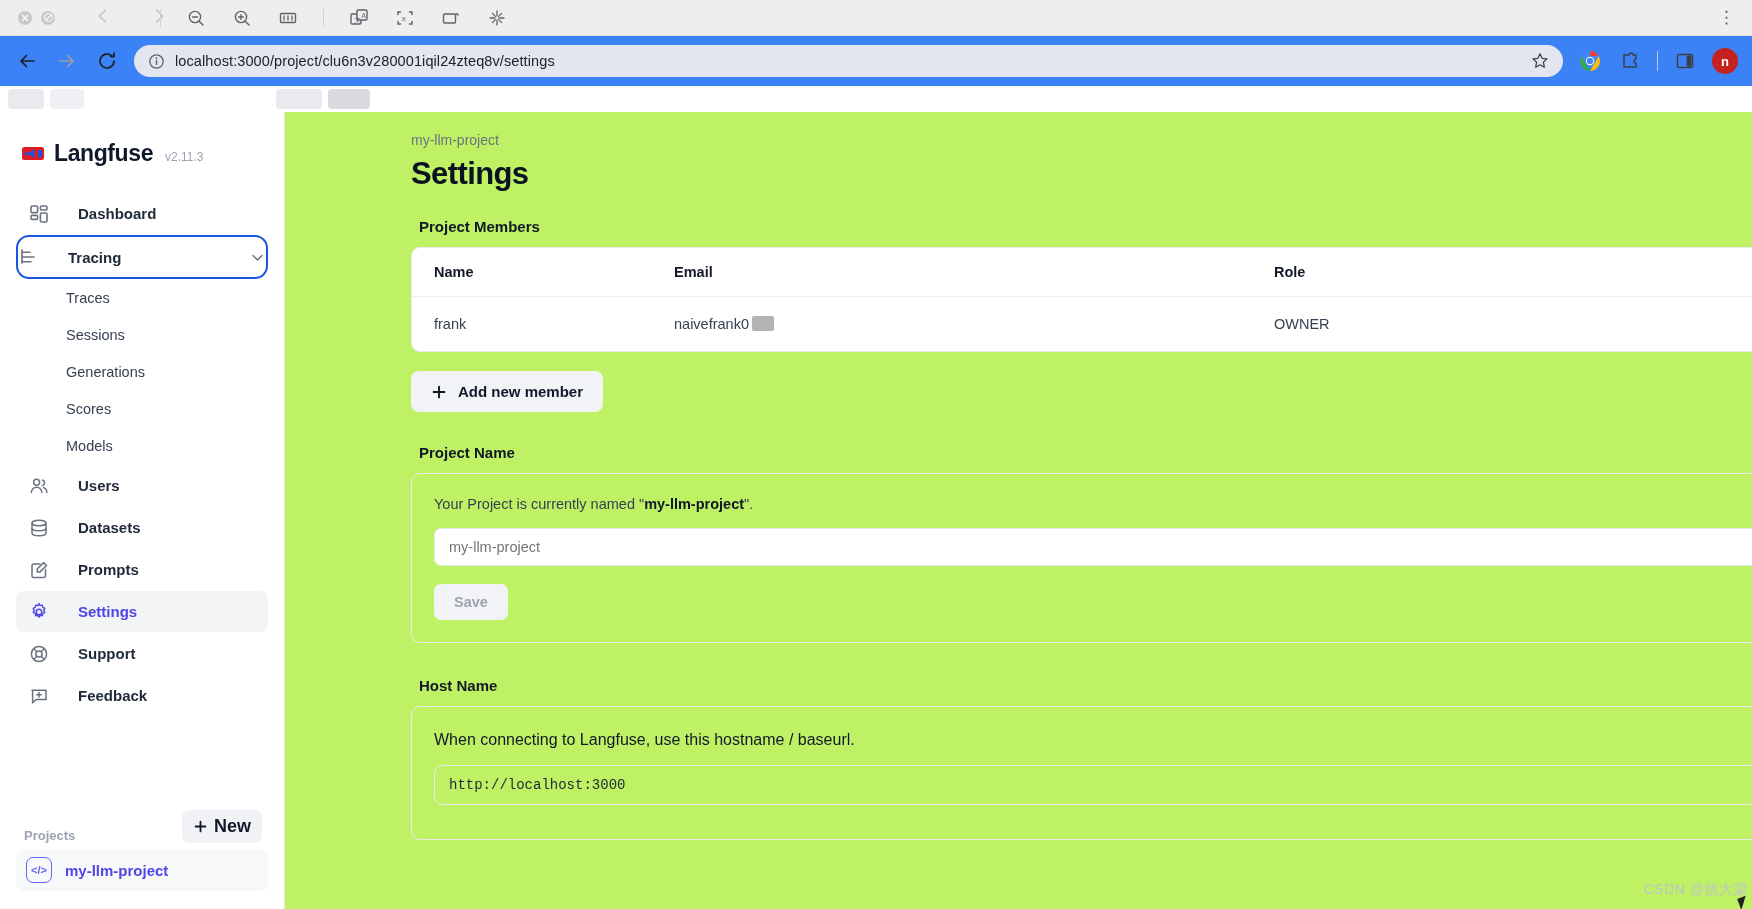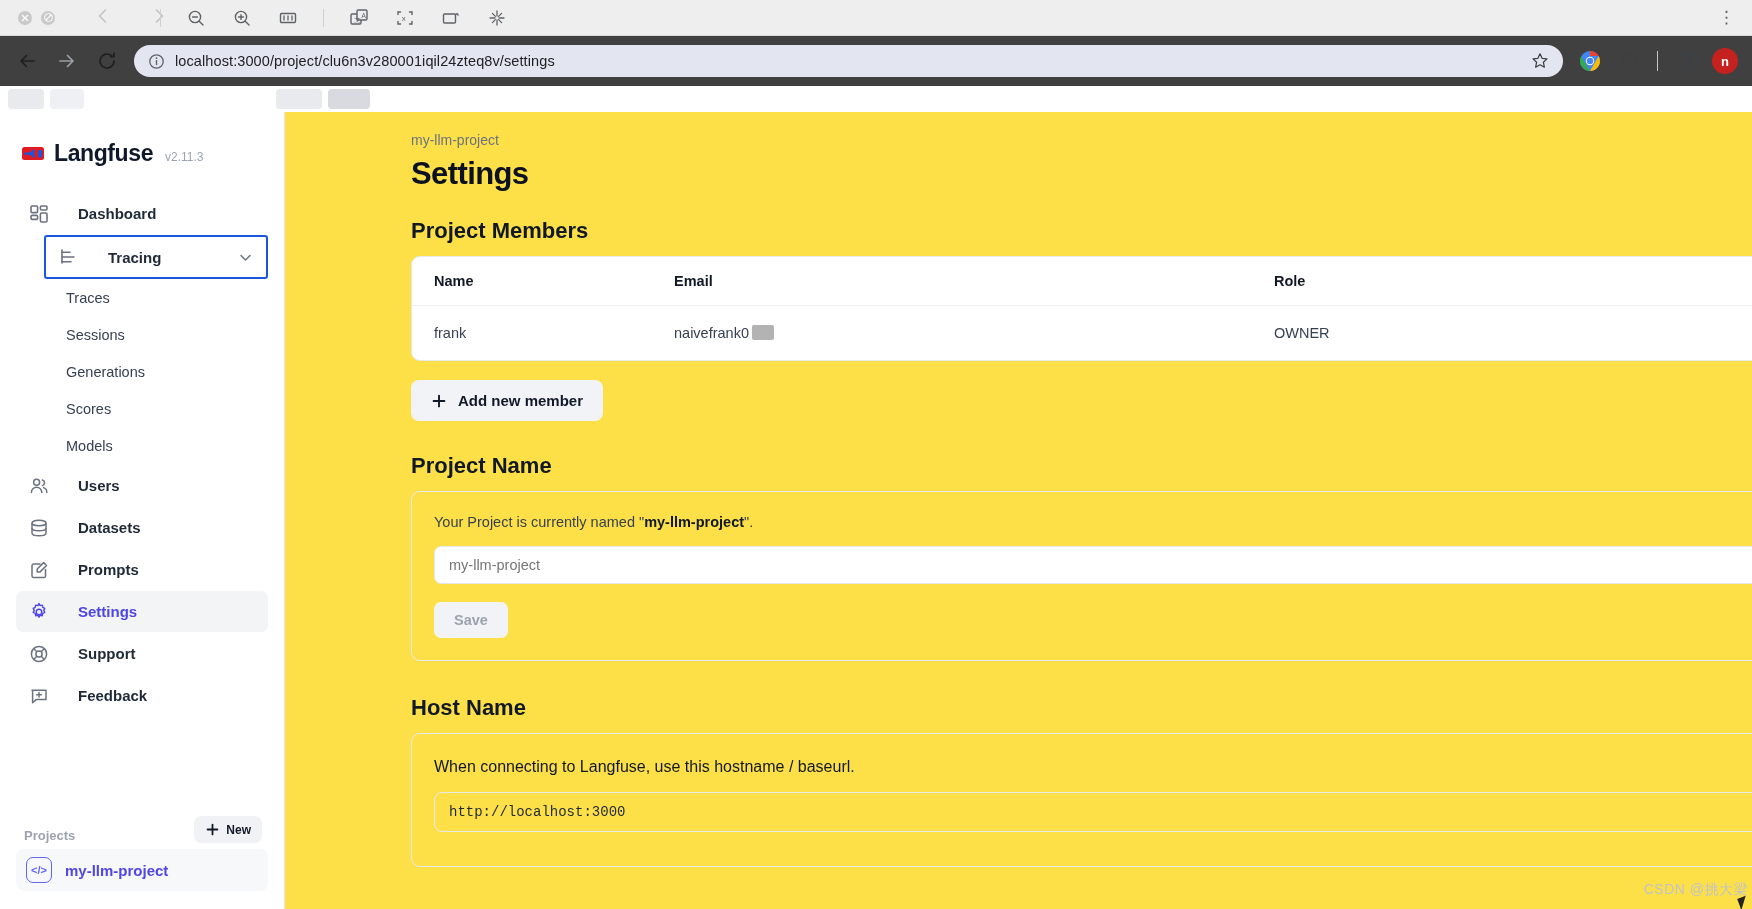--- a/index.html
+++ b/index.html
@@ -22,21 +22,21 @@
   .win-dot svg { display:block; }
   .tb-sep { width:1px; height:18px; background:#d0d0d0; }
   .tb-icon { width:22px; height:22px; color:#5f6368; display:flex; align-items:center; justify-content:center; }
   .tb-icon svg { display:block; }
   .tb-nav { display:flex; align-items:center; gap:36px; margin-left:38px; color:#c2c2c2; }
   .tb-center { position:absolute; left:160px; display:flex; align-items:center; gap:24px; }
   .tb-right-dots { position:absolute; right:16px; color:#5f6368; font-size:17px; letter-spacing:1px; }
 
   
   .browser-bar {
-    height: 50px; background: #404040; display:flex; align-items:center;
+    height: 50px; background: #3b82f6; display:flex; align-items:center;
     padding: 16px 14px; gap: 14px;
   }
   .nav-btn { width:26px; height:26px; display:flex; align-items:center; justify-content:center; color:#1f1f1f; }
   .nav-btn svg { display:block; }
   .omnibox {
     flex:1; height:32px; background:#e3e6f0; border-radius:16px;
     display:flex; align-items:center; padding: 0 14px; gap:10px; position:relative;
   }
   .omnibox .info-icon { color:#5f6368; display:flex; align-items:center; }
   .omnibox .url { font-size:14.5px; color:#202124; letter-spacing:0.1px; }
@@ -47,75 +47,75 @@
   .avatar {
     width:26px; height:26px; border-radius:50%; background:#c5221f; color:#fff;
     display:flex; align-items:center; justify-content:center; font-size:13px; font-weight:600;
   }
 
   
   .tabstrip { height:26px; background:#ffffff; display:flex; align-items:center; gap:6px; padding-left:8px; }
   .tab-ghost { height:20px; border-radius:4px; background:#e9eaee; }
 
   
-  .page { display:flex; height: calc(909px - 36px - 50px - 26px); background:#fde047; }
+  .page { display:flex; height: calc(909px - 36px - 50px - 26px); background:#bef264; }
 
   
   .sidebar {
     width: 285px; flex:0 0 285px; border-right:1px solid #e5e7eb;
     display:flex; flex-direction:column; padding: 0 16px; background:#fff;
   }
   .brand { display:flex; align-items:center; gap:10px; padding: 28px 4px 26px 6px; }
   .brand-logo { width:22px; height:20px; position:relative; flex:0 0 22px; }
   .brand-name { font-size:23px; font-weight:700; color:#0f172a; letter-spacing:-0.4px; }
   .brand-ver { font-size:12px; color:#9ca3af; margin-left:2px; margin-top:6px; }
 
   .nav { display:flex; flex-direction:column; gap:1px; }
   .nav-item {
     display:flex; align-items:center; gap:28px; height:41px; padding: 0 12px;
     border-radius:7px; font-size:15px; font-weight:600; color:#1f2937; cursor:pointer;
   }
   .nav-item .ic { width:22px; height:22px; flex:0 0 22px; color:#6b7280; display:flex; align-items:center; justify-content:center; }
   .nav-item.active-outline {
-    border:2px solid #1a56db; border-radius:3px; height:44px; padding:0 12px;margin-left:28px;
+    border:2px solid #1a56db; border-radius:13px; height:44px; padding:0 0;
   }
   .nav-item.active-outline .chev { margin-left:auto; color:#6b7280; display:flex; }
   .nav-item.selected { background:#f3f4f6; color:#4f46e5; }
   .nav-item.selected .ic { color:#4f46e5; }
   .nav-sub {
     display:flex; align-items:center; height:36px; padding-left:50px;
     font-size:14.5px; color:#374151; border-radius:7px; cursor:pointer;
   }
 
   .sb-spacer { flex:1; }
   .projects-head {
     display:flex; align-items:flex-end; justify-content:space-between;
     padding: 0 6px 0 8px; margin-bottom:6px;
   }
   .projects-label { font-size:13px; font-weight:600; color:#9ca3af; }
   .new-btn {
     display:flex; align-items:center; gap:6px; background:#f1f2f6; border-radius:7px;
-    padding:6px 11px; font-size:12px; font-weight:600; color:#111827; cursor:pointer;
+    padding:6px 11px; font-size:18px; font-weight:600; color:#111827; cursor:pointer;
   }
   .project-item {
     display:flex; align-items:center; gap:13px; height:42px; padding:0 10px;
     border-radius:8px; background:#f7f8fa; margin-bottom:18px; cursor:pointer;
   }
   .project-badge {
     width:26px; height:26px; border:1.6px solid #6366f1; border-radius:7px; color:#6366f1;
     display:flex; align-items:center; justify-content:center; font-size:11px; font-weight:700;
   }
   .project-name { font-size:15px; font-weight:700; color:#4f46e5; }
 
   
   .main { flex:1; overflow:hidden; padding: 0 0 0 126px; position:relative; }
   .crumb { font-size:14px; color:#6b7280; padding-top: 20px; }
   .title { font-size:31px; font-weight:800; color:#0b1120; letter-spacing:-0.6px; margin: 8px 0 0; }
 
-  .sec-head { font-size:22px; font-weight:700; color:#111827; margin: 26px 0 12px; }
+  .sec-head { font-size:15px; font-weight:700; color:#111827; margin: 26px 8px 12px; }
 
   .card { border:1px solid #e8eaee; border-radius:9px; background:#fff; }
   .members-card { width: 1430px; }
   table.members { width:100%; border-collapse:collapse; }
   table.members th {
     text-align:left; font-size:14.5px; font-weight:700; color:#111827;
     padding: 16px 0 16px 22px; border-bottom:1px solid #edeef1;
   }
   table.members td {
     text-align:left; font-size:14.5px; color:#374151;

